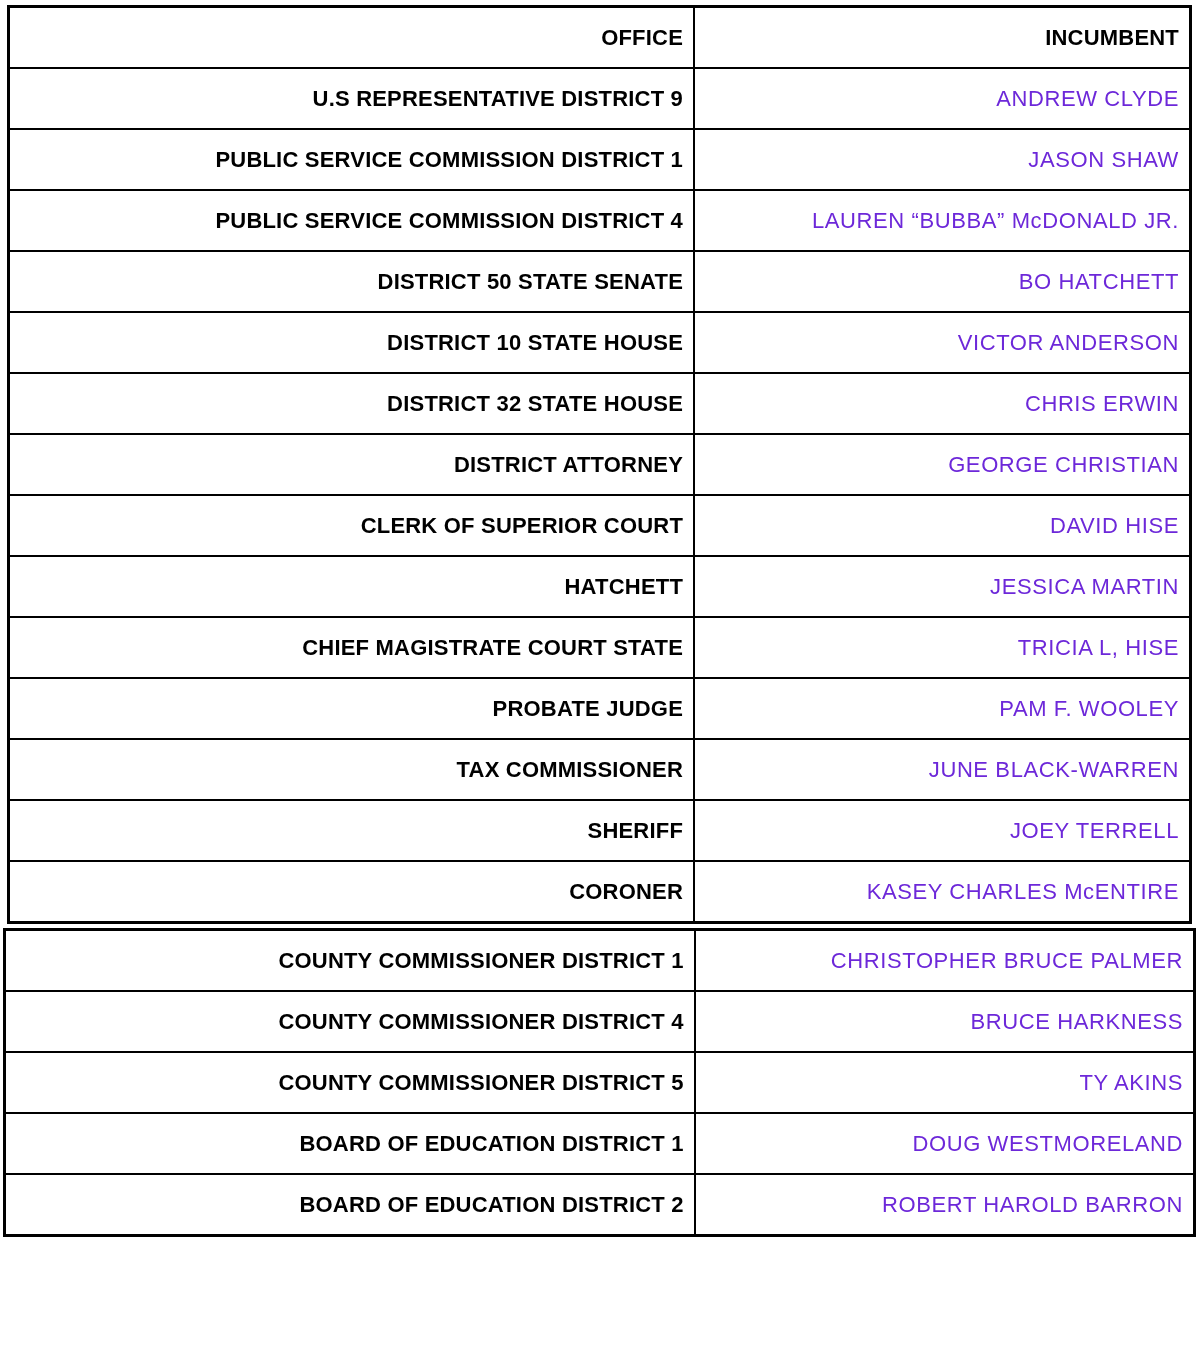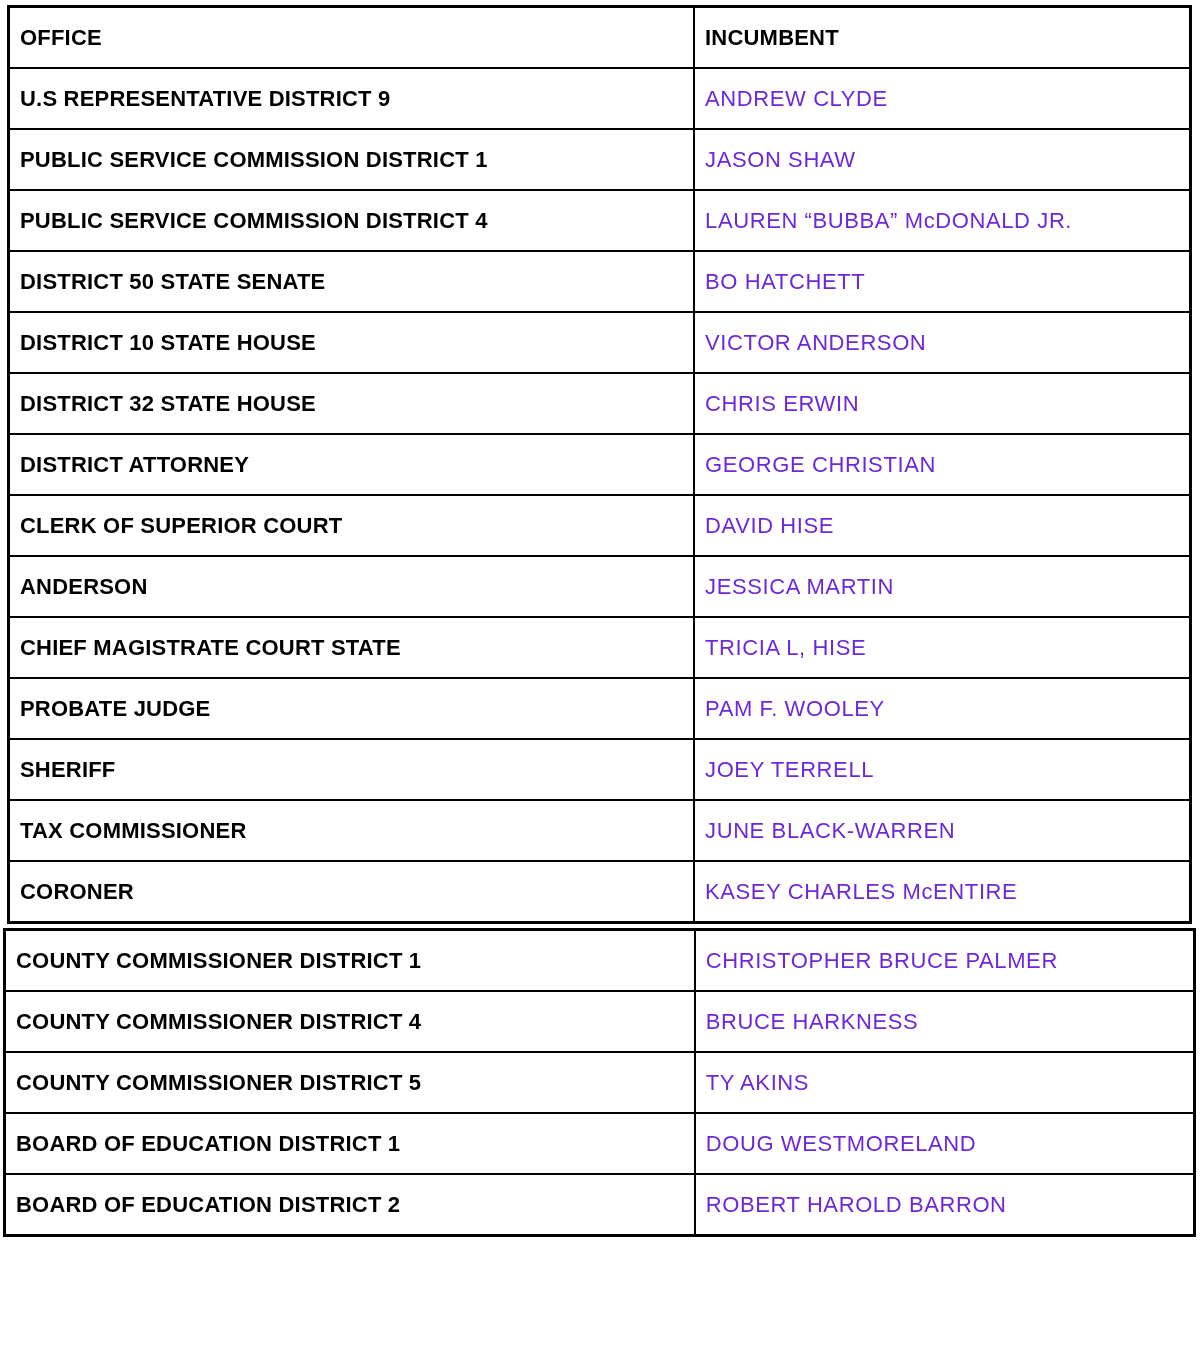--- a/index.html
+++ b/index.html
@@ -27,21 +27,21 @@
   table.lower {
     margin: 4px 0 0 3px;
     width: 1193px;
     border: 3px solid #000000;
     padding-left: 12px;
   }
   table.incumbents th,
   table.incumbents td {
     border: 2px solid #000000;
     height: 59px;
-    text-align: left;
+    text-align: right;
     vertical-align: middle;
     padding: 0 10px;
     overflow: hidden;
     white-space: nowrap;
   }
   col.office-col   { width: 58%; }
   col.incumbent-col{ width: 42%; }
   .office-cell, th.header-cell {
     font-weight: bold;
     font-size: 22px;
@@ -94,38 +94,38 @@
   </tr>
   <tr>
     <td class="office-cell">DISTRICT ATTORNEY</td>
     <td class="incumbent-cell">GEORGE CHRISTIAN</td>
   </tr>
   <tr>
     <td class="office-cell">CLERK OF SUPERIOR COURT</td>
     <td class="incumbent-cell">DAVID HISE</td>
   </tr>
   <tr>
-    <td class="office-cell">ANDERSON</td>
+    <td class="office-cell">HATCHETT</td>
     <td class="incumbent-cell">JESSICA MARTIN</td>
   </tr>
   <tr>
     <td class="office-cell">CHIEF MAGISTRATE COURT STATE</td>
     <td class="incumbent-cell">TRICIA L, HISE</td>
   </tr>
   <tr>
     <td class="office-cell">PROBATE JUDGE</td>
     <td class="incumbent-cell">PAM F. WOOLEY</td>
   </tr>
   <tr>
+    <td class="office-cell">TAX COMMISSIONER</td>
+    <td class="incumbent-cell">JUNE BLACK-WARREN</td>
+  </tr>
+  <tr>
     <td class="office-cell">SHERIFF</td>
     <td class="incumbent-cell">JOEY TERRELL</td>
-  </tr>
-  <tr>
-    <td class="office-cell">TAX COMMISSIONER</td>
-    <td class="incumbent-cell">JUNE BLACK-WARREN</td>
   </tr>
   <tr>
     <td class="office-cell">CORONER</td>
     <td class="incumbent-cell">KASEY CHARLES McENTIRE</td>
   </tr>
 </tbody>
   </table>
 
 <table class="incumbents lower">
   <colgroup>

